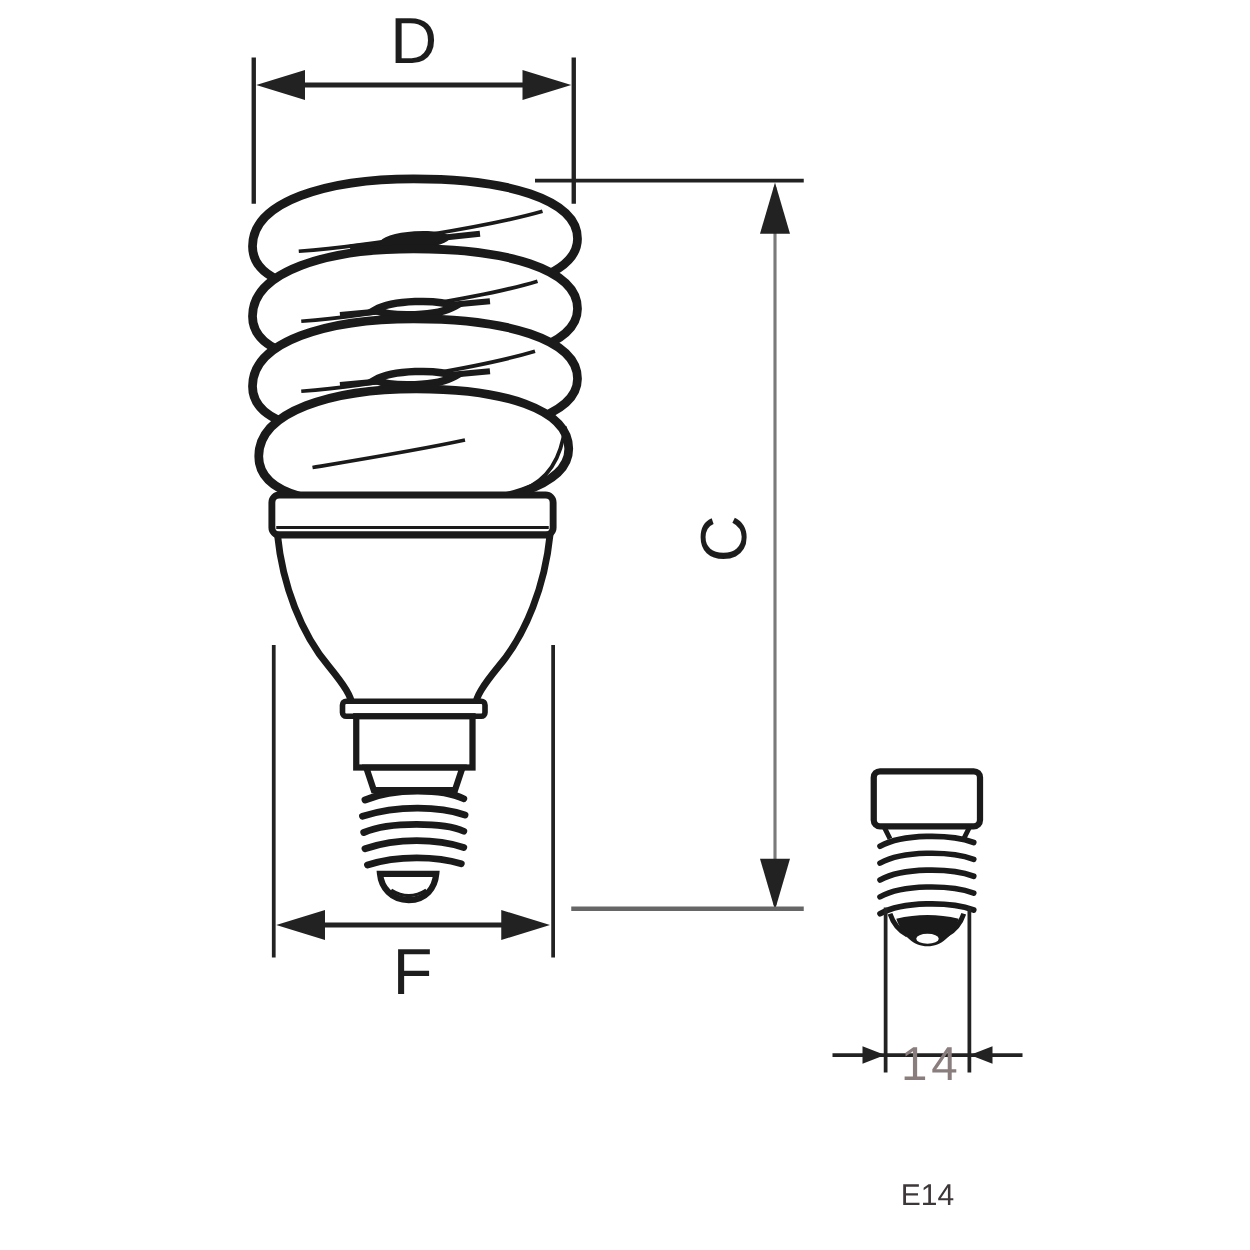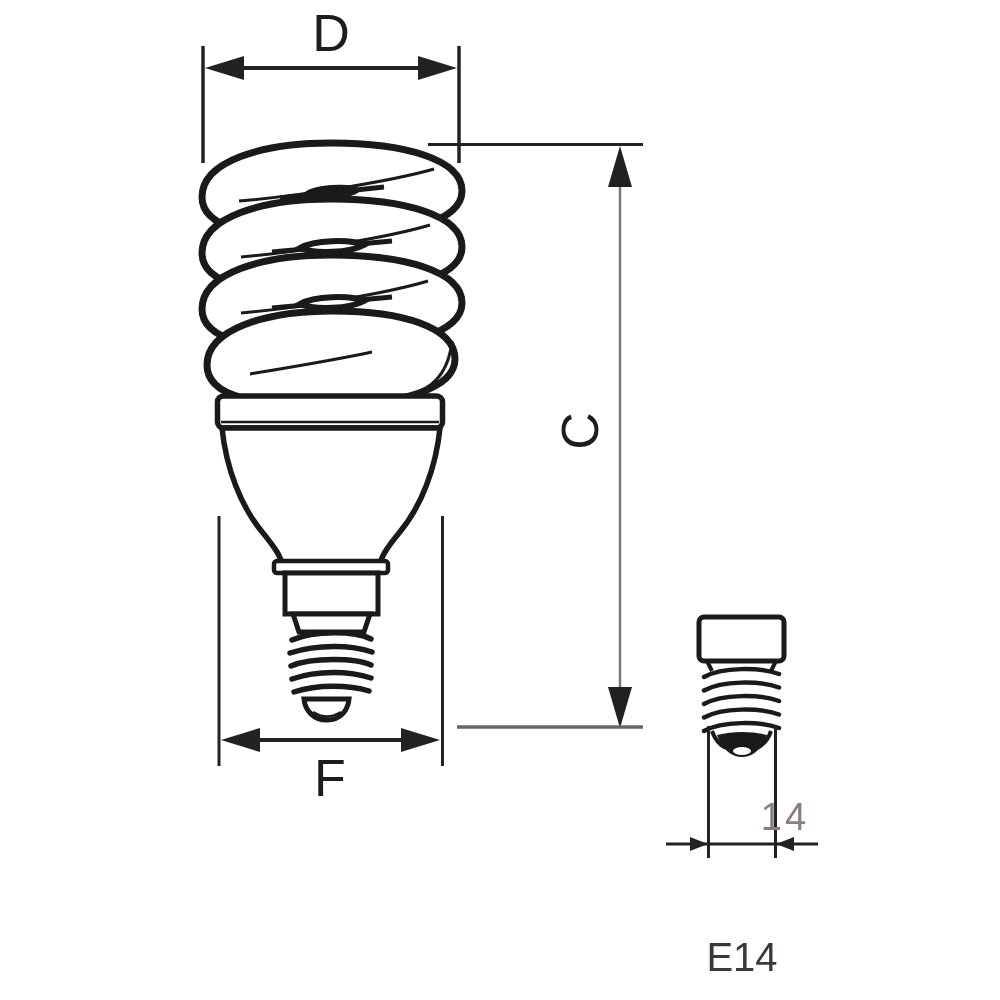--- a/index.html
+++ b/index.html
@@ -4,22 +4,22 @@
 <style>
   html,body{margin:0;padding:0;background:var(--background,#fff);}
   #canvas{position:relative;width:1000px;height:1000px;background:var(--background,#fff);overflow:hidden;
           font-family:"Liberation Sans", sans-serif;}
   #drawing{position:absolute;left:0;top:0;}
   .lbl{position:absolute;transform:translate(-50%,-50%);white-space:nowrap;line-height:1;}
   .lbl-big{font-size:52px;font-weight:500;color:var(--label-text,#1d1d1d);}
   #lbl-d{left:331px;top:33px;}
   #lbl-c{left:580px;top:431px;transform:translate(-50%,-50%) rotate(-90deg);}
   #lbl-f{left:330px;top:778px;}
-  #lbl-14{left:745px;top:817px;font-size:38px;font-weight:400;color:var(--mm-text,#8a7d7e);letter-spacing:3px;margin-left:40px;}
-  #lbl-e14{left:742px;top:957px;font-size:40px;font-weight:400;color:var(--cap-text,#3d3739);}
+  #lbl-14{left:745px;top:852px;font-size:38px;font-weight:400;color:var(--mm-text,#8a7d7e);letter-spacing:3px;}
+  #lbl-e14{left:742px;top:957px;font-size:24px;font-weight:400;color:var(--cap-text,#3d3739);}
   
   .s  {fill:#ffffff;stroke:var(--outline,#1a1a1a);}
   .l  {fill:none;stroke:var(--outline,#1a1a1a);}
   .dk {fill:var(--outline,#1a1a1a);stroke:none;}
   .dim{fill:none;stroke:var(--dim-line,#222);}
   .dimf{fill:var(--dim-line,#222);stroke:none;}
   .gl {fill:none;stroke:var(--c-line,#7a7a7a);}
   .ge {fill:none;stroke:var(--gray-ext,#666);}
 </style>
 </head>

